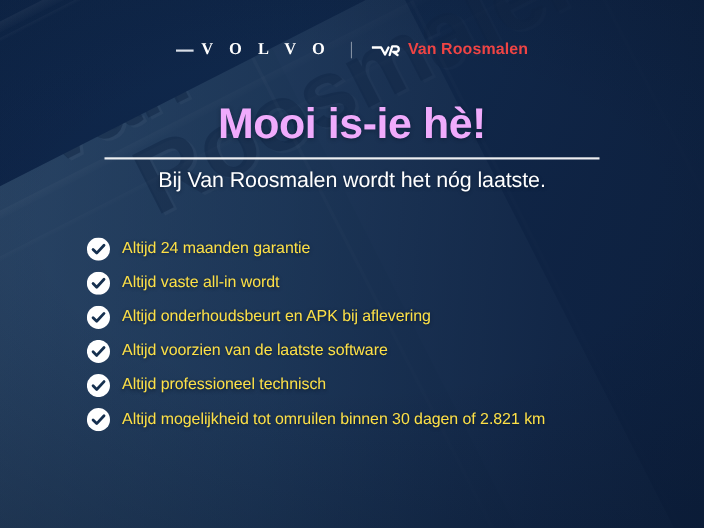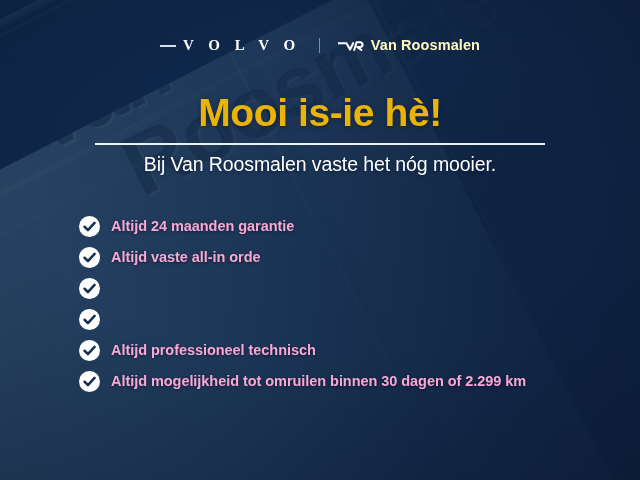--- a/index.html
+++ b/index.html
@@ -120,33 +120,33 @@
     line-height:1;
   }
   .sep{
     width:1px; height:15px;
     background:rgba(255,255,255,.45);
     margin:0 4px;
   }
   .vr-logo{ display:flex; align-items:center; gap:7px; }
   .vr-mark{ display:block; }
   .vr-word{
-    color:#fef9c3;
+    color:#ef4444;
     font-size:14.5px;
     font-weight:700;
     letter-spacing:.1px;
     line-height:1;
     white-space:nowrap;
   }
 
   
   .headline{
     position:absolute; top:93px; left:0; right:0;
     text-align:center;
-    color:#eab308;
+    color:#f0abfc;
     font-size:39px;
     font-weight:700;
     letter-spacing:-.4px;
     line-height:1.05;
     text-shadow:0 1px 4px rgba(6,18,36,.45);
   }
   .rule{
     position:absolute;
     top:143px; left:95px;
     width:450px; height:2px;
@@ -173,23 +173,23 @@
   .check-item{
     display:flex; align-items:center; gap:11px;
     height:22px;
   }
   .check-icon{
     width:21px; height:21px;
     flex:0 0 21px;
     display:block;
   }
   .check-label{
-    color:#f9a8d4;
+    color:#fde047;
     font-size:14.5px;
-    font-weight:700;
+    font-weight:400;
     letter-spacing:-.05px;
     white-space:nowrap;
     text-shadow:0 1px 3px rgba(6,18,36,.55);
   }
 </style>
 </head>
 <body>
 
 <div id="stage">
 
@@ -237,79 +237,81 @@
         </span>
         <span class="vr-word">Van Roosmalen</span>
       </div>
 
     </div>
 
     <div class="headline">Mooi is-ie hè!</div>
 
     <div class="rule"></div>
 
-    <div class="subhead">Bij Van Roosmalen vaste het nóg mooier.</div>
+    <div class="subhead">Bij Van Roosmalen wordt het nóg laatste.</div>
 
     <div class="checklist">
 
       <div class="check-item">
         <span>
           <svg class="check-icon" viewBox="0 0 24 24" aria-hidden="true">
             <circle cx="12" cy="12" r="12" fill="#ffffff"></circle>
             <path d="M6.4 12.3 L10.2 16.1 L17.8 7.9" fill="none" stroke="#16304f" stroke-width="2.9" stroke-linecap="round" stroke-linejoin="round"></path>
           </svg>
         </span>
         <span class="check-label">Altijd 24 maanden garantie</span>
       </div>
 
       <div class="check-item">
         <span>
           <svg class="check-icon" viewBox="0 0 24 24" aria-hidden="true">
             <circle cx="12" cy="12" r="12" fill="#ffffff"></circle>
             <path d="M6.4 12.3 L10.2 16.1 L17.8 7.9" fill="none" stroke="#16304f" stroke-width="2.9" stroke-linecap="round" stroke-linejoin="round"></path>
           </svg>
         </span>
-        <span class="check-label">Altijd vaste all-in orde</span>
-      </div>
-
-      <div class="check-item">
-        <span>
-          <svg class="check-icon" viewBox="0 0 24 24" aria-hidden="true">
-            <circle cx="12" cy="12" r="12" fill="#ffffff"></circle>
-            <path d="M6.4 12.3 L10.2 16.1 L17.8 7.9" fill="none" stroke="#16304f" stroke-width="2.9" stroke-linecap="round" stroke-linejoin="round"></path>
-          </svg>
-        </span>
-      </div>
-
-
-      <div class="check-item">
-        <span>
-          <svg class="check-icon" viewBox="0 0 24 24" aria-hidden="true">
-            <circle cx="12" cy="12" r="12" fill="#ffffff"></circle>
-            <path d="M6.4 12.3 L10.2 16.1 L17.8 7.9" fill="none" stroke="#16304f" stroke-width="2.9" stroke-linecap="round" stroke-linejoin="round"></path>
-          </svg>
-        </span>
+        <span class="check-label">Altijd vaste all-in wordt</span>
+      </div>
+
+      <div class="check-item">
+        <span>
+          <svg class="check-icon" viewBox="0 0 24 24" aria-hidden="true">
+            <circle cx="12" cy="12" r="12" fill="#ffffff"></circle>
+            <path d="M6.4 12.3 L10.2 16.1 L17.8 7.9" fill="none" stroke="#16304f" stroke-width="2.9" stroke-linecap="round" stroke-linejoin="round"></path>
+          </svg>
+        </span>
+        <span class="check-label">Altijd onderhoudsbeurt en APK bij aflevering</span>
+      </div>
+
+
+      <div class="check-item">
+        <span>
+          <svg class="check-icon" viewBox="0 0 24 24" aria-hidden="true">
+            <circle cx="12" cy="12" r="12" fill="#ffffff"></circle>
+            <path d="M6.4 12.3 L10.2 16.1 L17.8 7.9" fill="none" stroke="#16304f" stroke-width="2.9" stroke-linecap="round" stroke-linejoin="round"></path>
+          </svg>
+        </span>
+        <span class="check-label">Altijd voorzien van de laatste software</span>
       </div>
 
       <div class="check-item">
         <span>
           <svg class="check-icon" viewBox="0 0 24 24" aria-hidden="true">
             <circle cx="12" cy="12" r="12" fill="#ffffff"></circle>
             <path d="M6.4 12.3 L10.2 16.1 L17.8 7.9" fill="none" stroke="#16304f" stroke-width="2.9" stroke-linecap="round" stroke-linejoin="round"></path>
           </svg>
         </span>
         <span class="check-label">Altijd professioneel technisch</span>
       </div>
 
       <div class="check-item">
         <span>
           <svg class="check-icon" viewBox="0 0 24 24" aria-hidden="true">
             <circle cx="12" cy="12" r="12" fill="#ffffff"></circle>
             <path d="M6.4 12.3 L10.2 16.1 L17.8 7.9" fill="none" stroke="#16304f" stroke-width="2.9" stroke-linecap="round" stroke-linejoin="round"></path>
           </svg>
         </span>
-        <span class="check-label">Altijd mogelijkheid tot omruilen binnen 30 dagen of 2.299 km</span>
+        <span class="check-label">Altijd mogelijkheid tot omruilen binnen 30 dagen of 2.821 km</span>
       </div>
 
     </div>
 
   </div>
 </div>
 
 </body></html>

